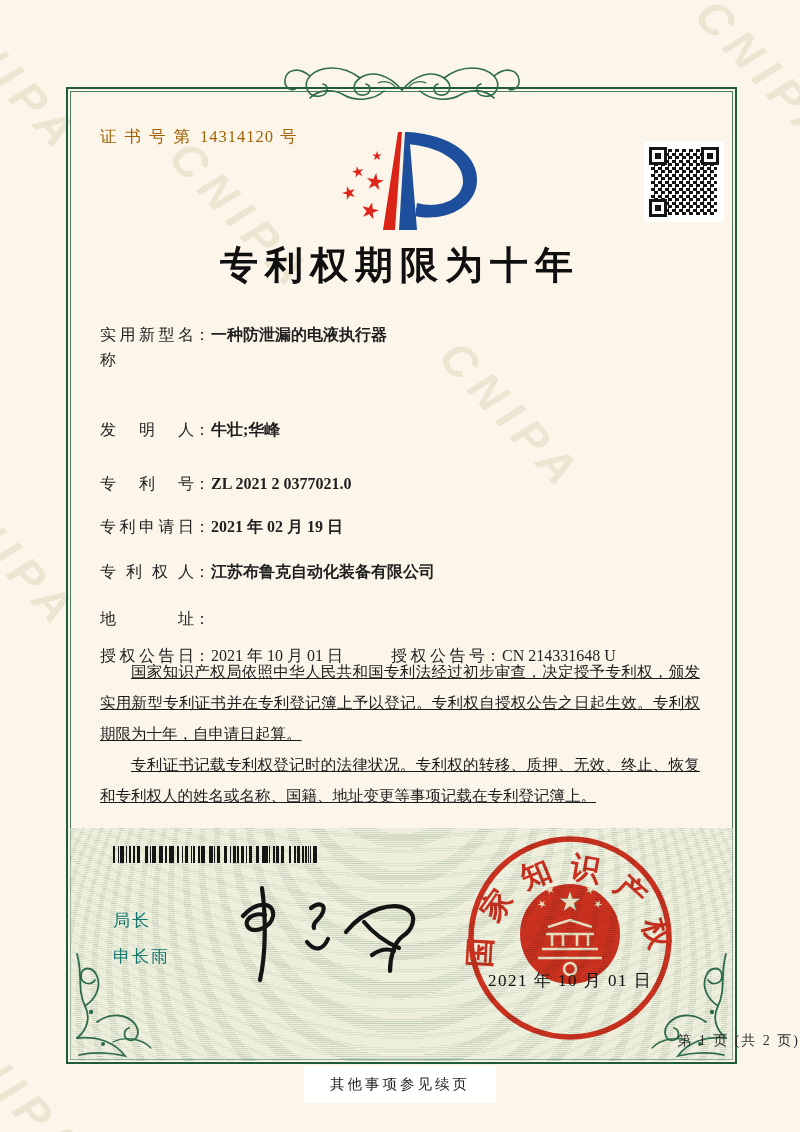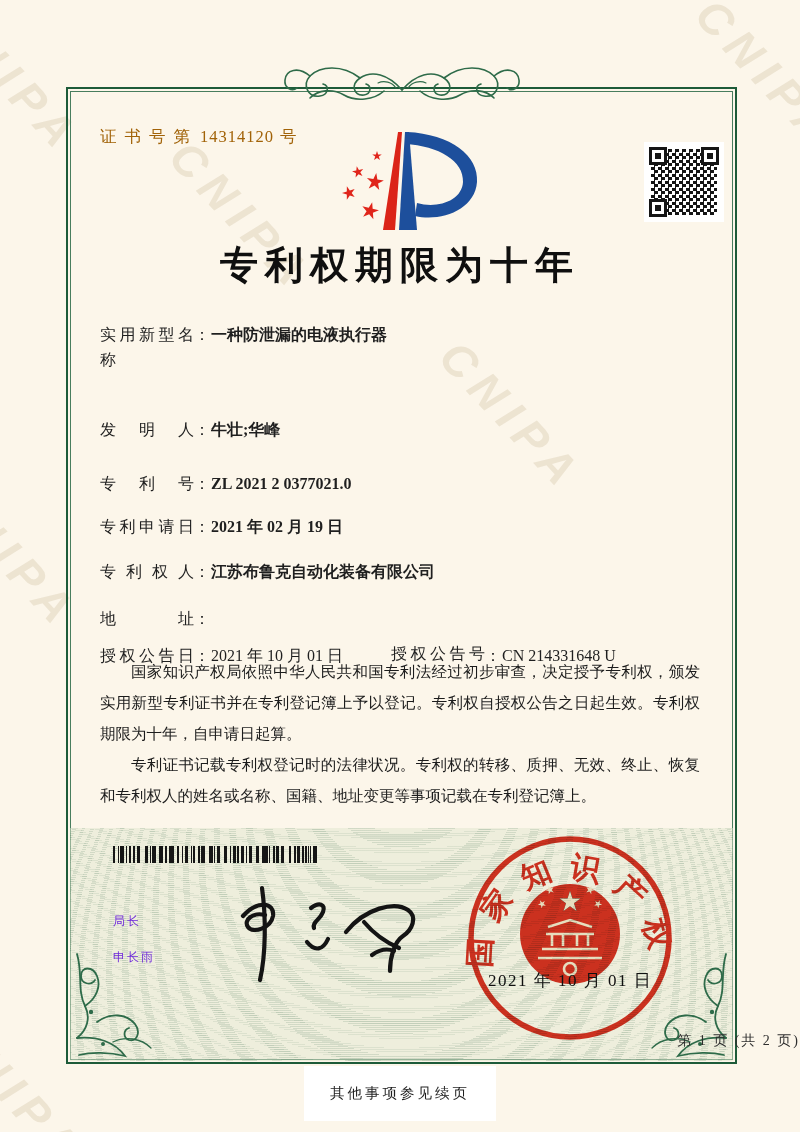--- a/index.html
+++ b/index.html
@@ -70,52 +70,52 @@
 
   
   .fields { position:absolute; left:100px; top:322px; width:562px; z-index:3; font-size:16px; }
   .frow { display:flex; line-height:25px; color:#1f1f1f; }
   .lbl { width:94px; flex:none; text-align:justify; text-align-last:justify; }
   .colon { width:17px; flex:none; }
   .val { flex:1;font-weight:bold; }
   .val-fixed { flex:none; width:170px; }
   .mb1{margin-bottom:45px}.mb2{margin-bottom:29px}.mb3{margin-bottom:18px}
   .mb4{margin-bottom:20px}.mb5{margin-bottom:22px}.mb6{margin-bottom:12px}
-  .lbl2 { width:94px; flex:none; text-align:justify; text-align-last:justify; margin-left:10px;font-family:Liberation Mono, monospace; }
+  .lbl2 { width:94px; flex:none; text-align:justify; text-align-last:justify; margin-left:10px; }
 
   
   .paras { position:absolute; left:100px; top:656px; width:600px; z-index:3;
     font-size:15.5px; line-height:31px; text-align:justify; color:#1c1c1c; }
-  .paras p { text-indent:2em; }
+  .paras p { text-indent:2em;text-decoration:underline; }
 
   
   .barcode {
     position:absolute; left:113px; top:846px; width:205px; height:17px; z-index:3;
     background-image:
       repeating-linear-gradient(90deg,#161616 0 2px,transparent 2px 5px,#161616 5px 6px,transparent 6px 8px,#161616 8px 11px,transparent 11px 16px),
       repeating-linear-gradient(90deg,#161616 0 1px,transparent 1px 7px,#161616 7px 9px,transparent 9px 13px);
   }
 
-  .signer { position:absolute; left:113px; top:903px; z-index:3; font-size:12px; line-height:36px; color:#6d28d9; letter-spacing:2px; }
+  .signer { position:absolute; left:113px; top:903px; z-index:3; font-size:17px; line-height:36px; color:#0f766e; letter-spacing:2px; }
 
   .sig-svg { position:absolute; left:215px; top:878px; z-index:4; }
 
   .seal-svg { position:absolute; left:460px; top:828px; z-index:3; mix-blend-mode:multiply; opacity:.96; }
 
   .seal-date {
     position:absolute; left:455px; top:969px; width:230px; z-index:5;
     text-align:center; font-size:17px; color:#101010; letter-spacing:1.5px; white-space:nowrap;
   }
 
   .page-ind { position:absolute; left:0; right:0; top:1032px; z-index:3; text-align:right;
     font-size:14px; letter-spacing:2px; color:#2e2e2e; }
 
   .cont-box {
     position:absolute; left:50%; top:1066px; transform:translateX(-50%); z-index:4;
-    background:#ffffff; padding:18px 26px; font-size:14.5px; letter-spacing:3px; color:#1f1f1f;
+    background:#ffffff; padding:9px 26px; font-size:14.5px; letter-spacing:3px; color:#1f1f1f;
     white-space:nowrap;
   }
 
   .orn { z-index:2; }
 </style>
 </head>
 <body>
 
 <div class="wm" style="left:-34px; top:-8px;">CNIPA</div>
 <div class="wm" style="left:198px; top:130px;">CNIPA</div>

